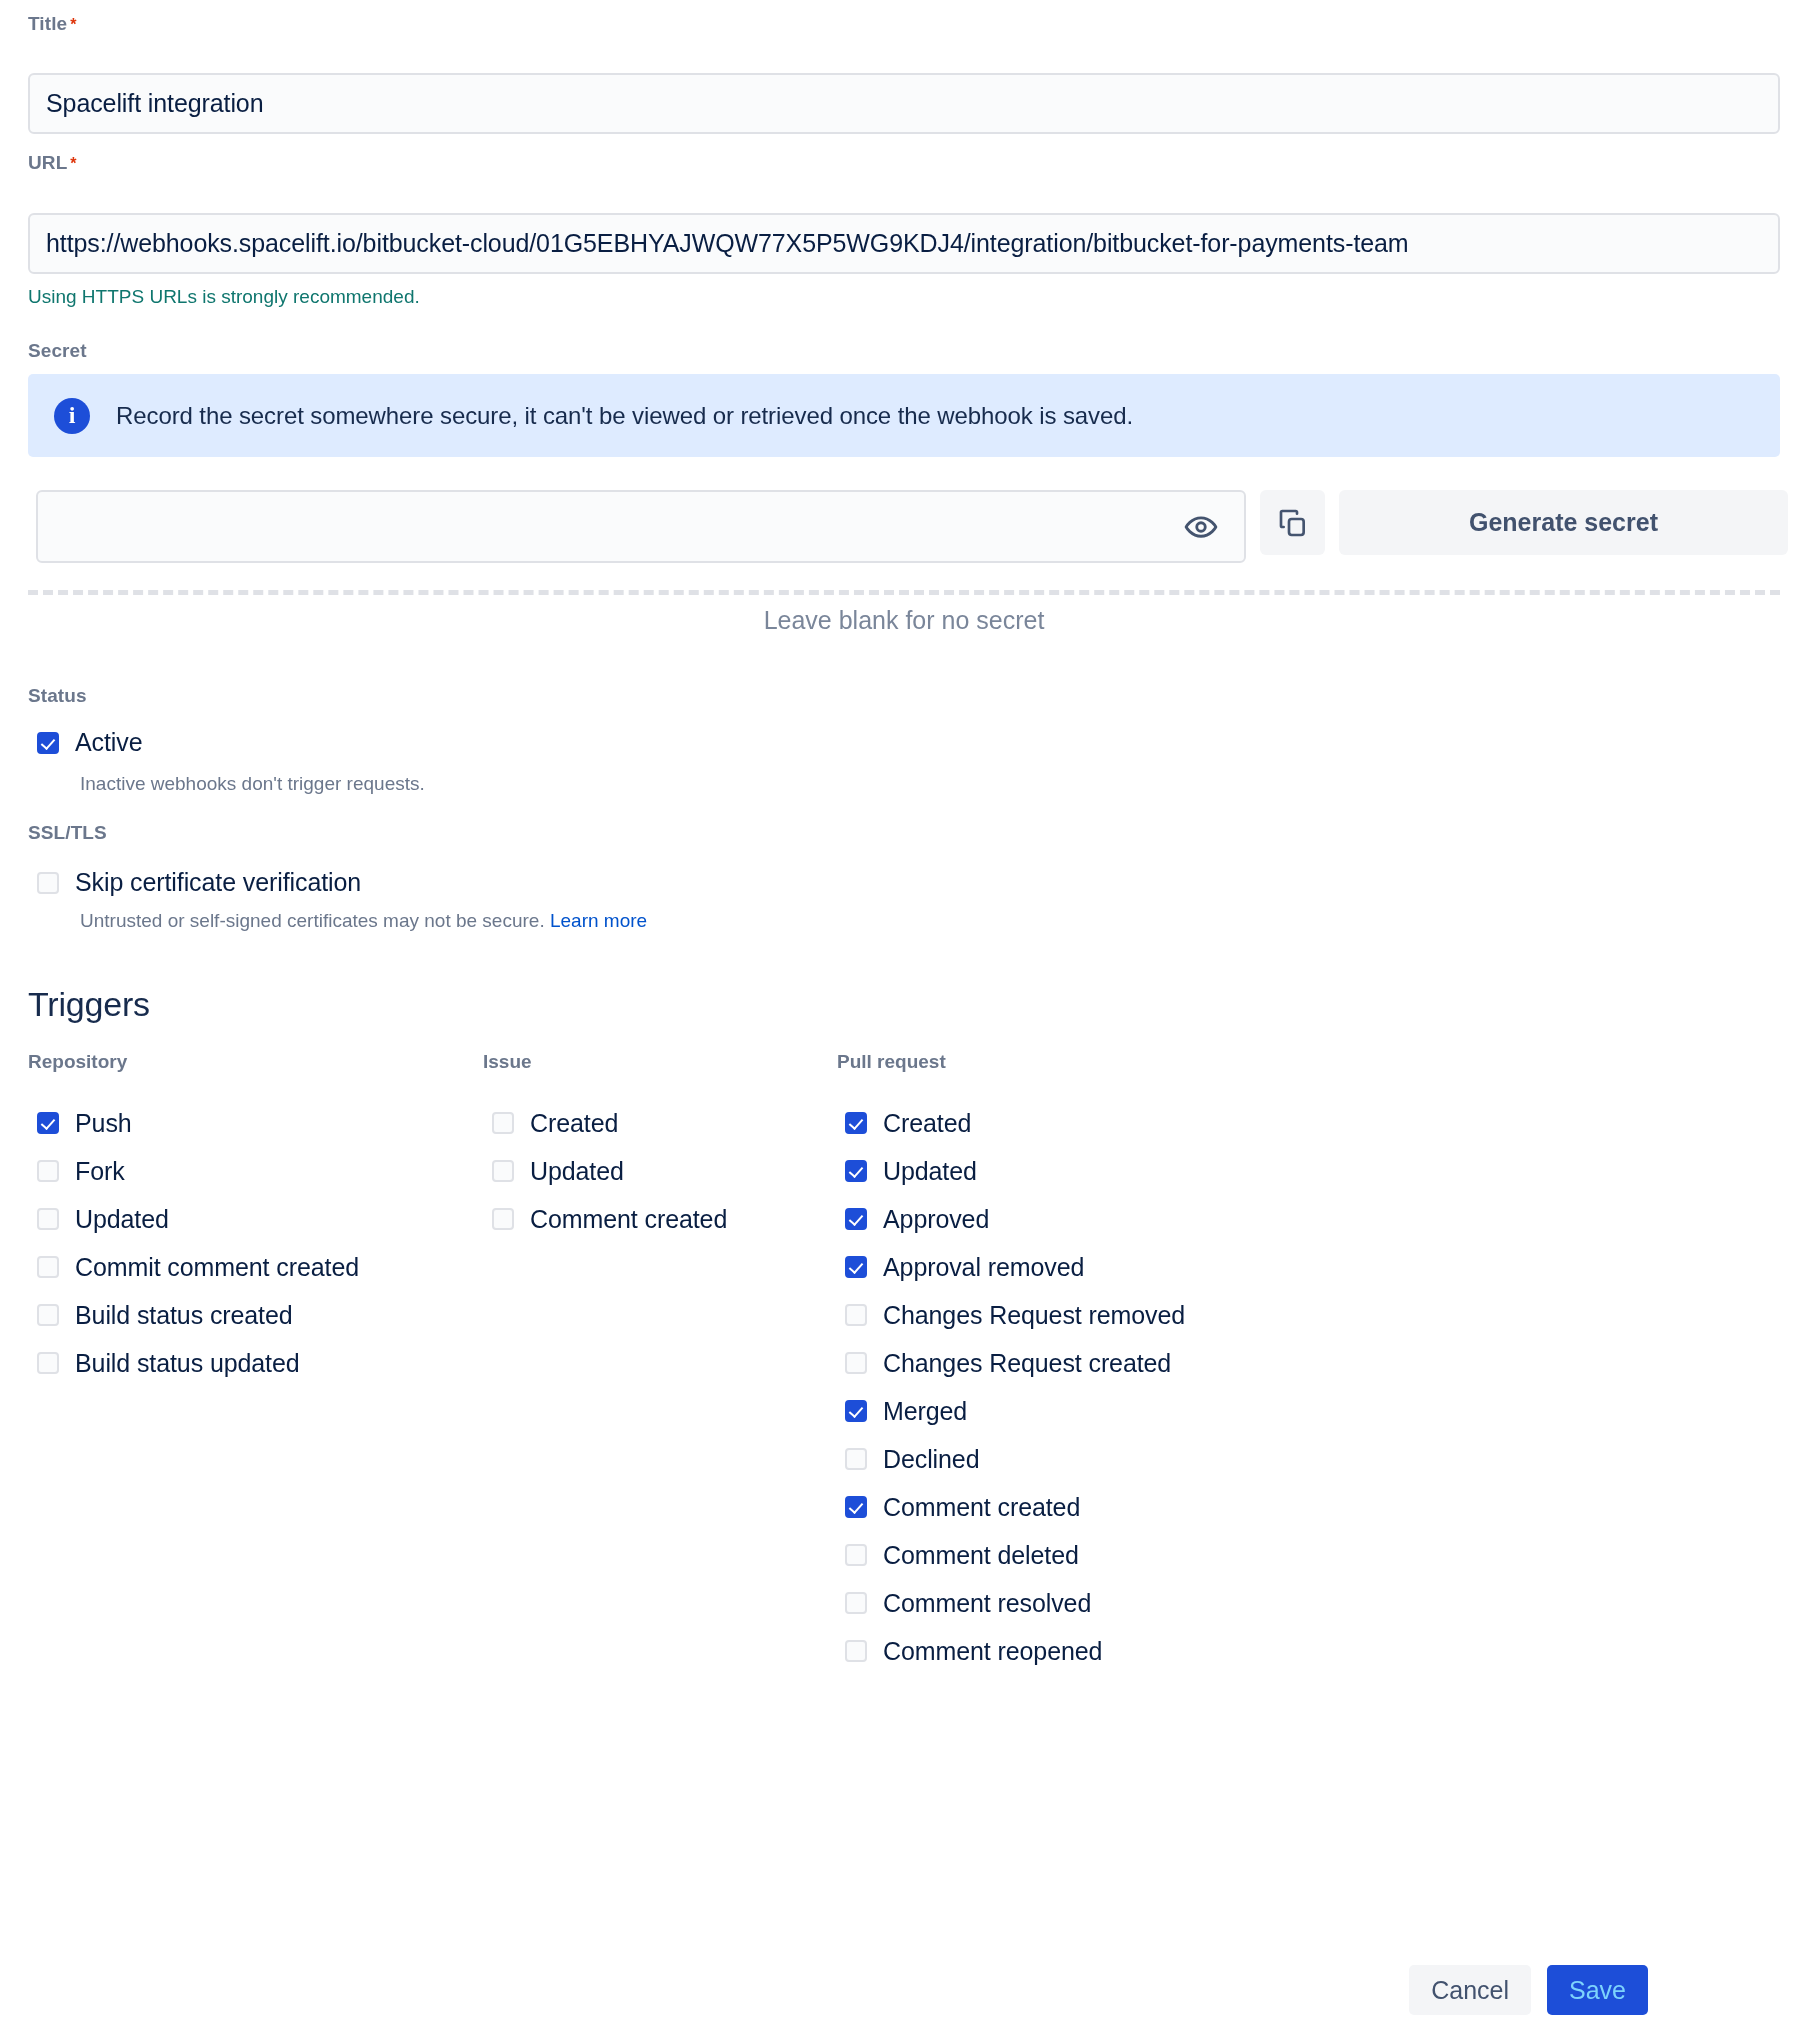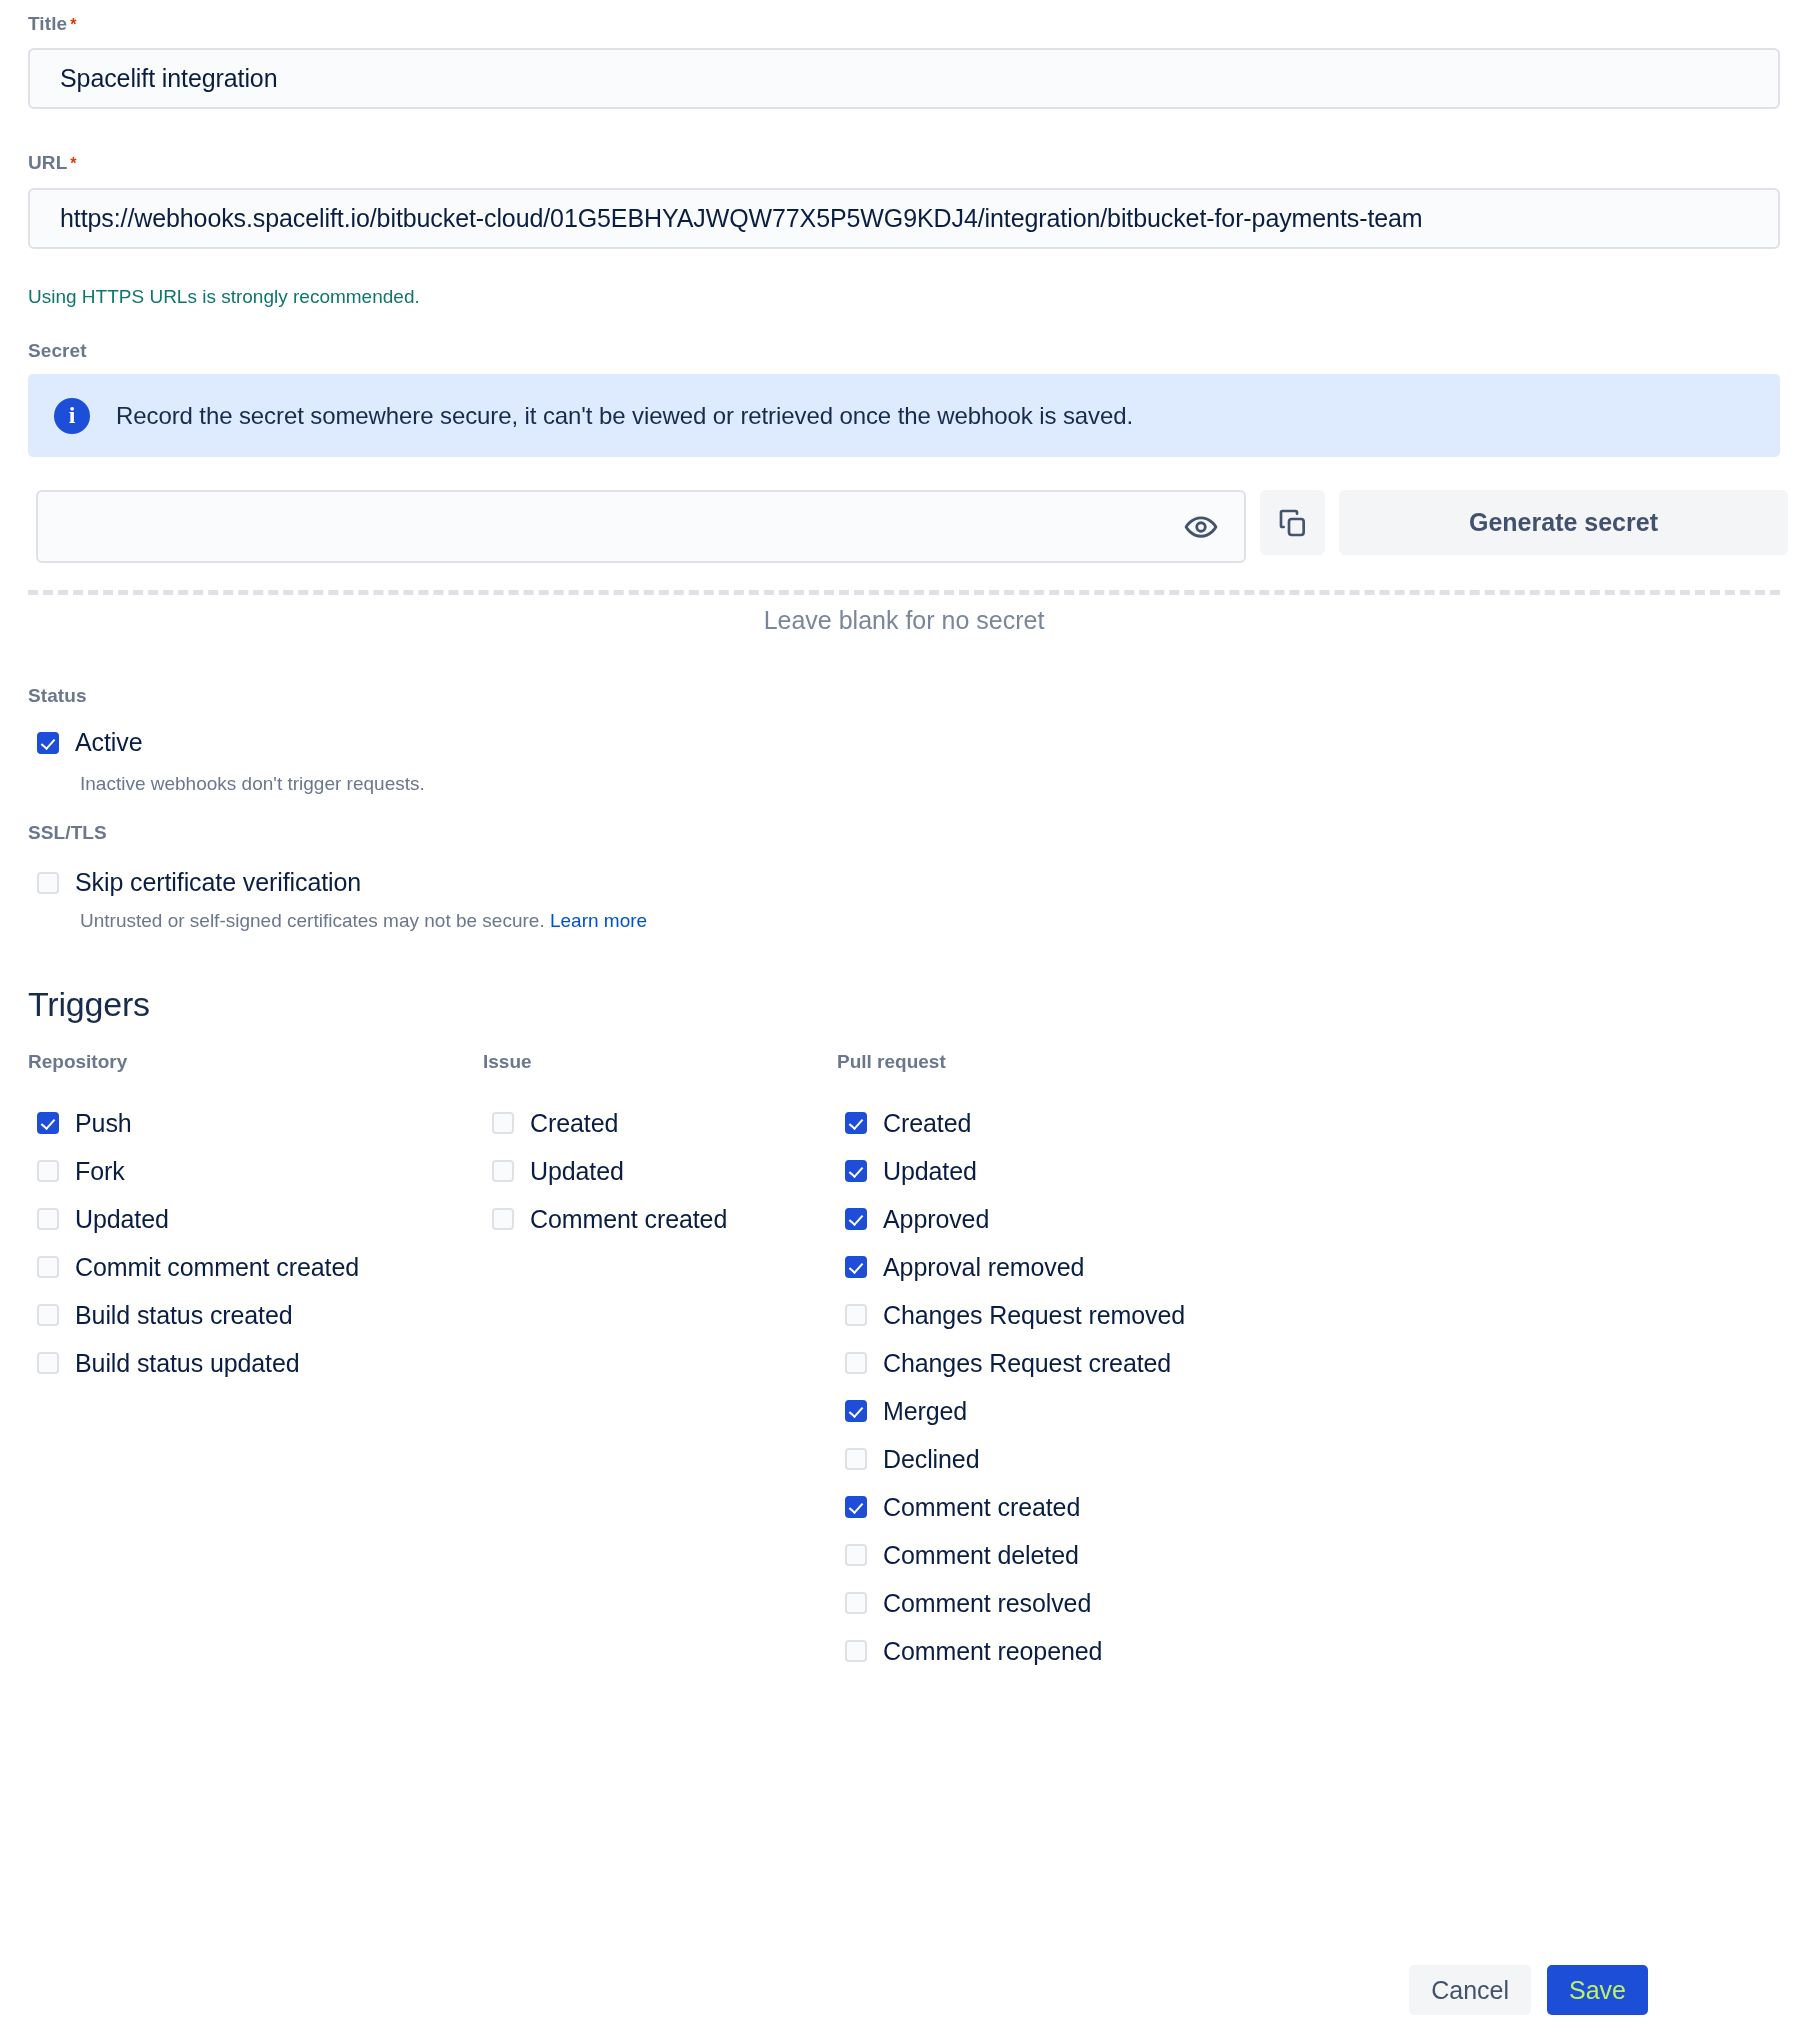--- a/index.html
+++ b/index.html
@@ -30,26 +30,27 @@
 
   
   .text-input {
     width: 1752px;
     height: 61px;
     background: #FAFBFC;
     border: 2px solid #DFE1E6;
     border-radius: 6px;
     display: flex;
     align-items: center;
-    padding: 0 30px;
+    padding: 0 16px;
     font-size: 25px;
     color: #091E42;
     letter-spacing: -0.1px;
     white-space: nowrap;
     overflow: hidden;
+    margin-top: 25px;
   }
 
   .help-text {
     font-size: 19px;
     color: #0f766e;
     line-height: 1;
   }
 
   
   .info-banner {
@@ -183,21 +184,21 @@
   .btn {
     height: 50px;
     border: none;
     border-radius: 5px;
     font-family: "Liberation Sans", sans-serif;
     font-size: 25px;
     cursor: pointer;
     padding: 0 22px;
   }
   .btn-cancel { background: #F4F5F7; color: #42526E; }
-  .btn-save { background: #1D4ED8; color: #bef264; }
+  .btn-save { background: #1D4ED8; color: #7dd3fc; }
 
   
   .abs { position: absolute; }
 </style>
 </head>
 <body>
 
 <div class="page">
 
   <div class="abs" style="left:28px; top:14px;">

